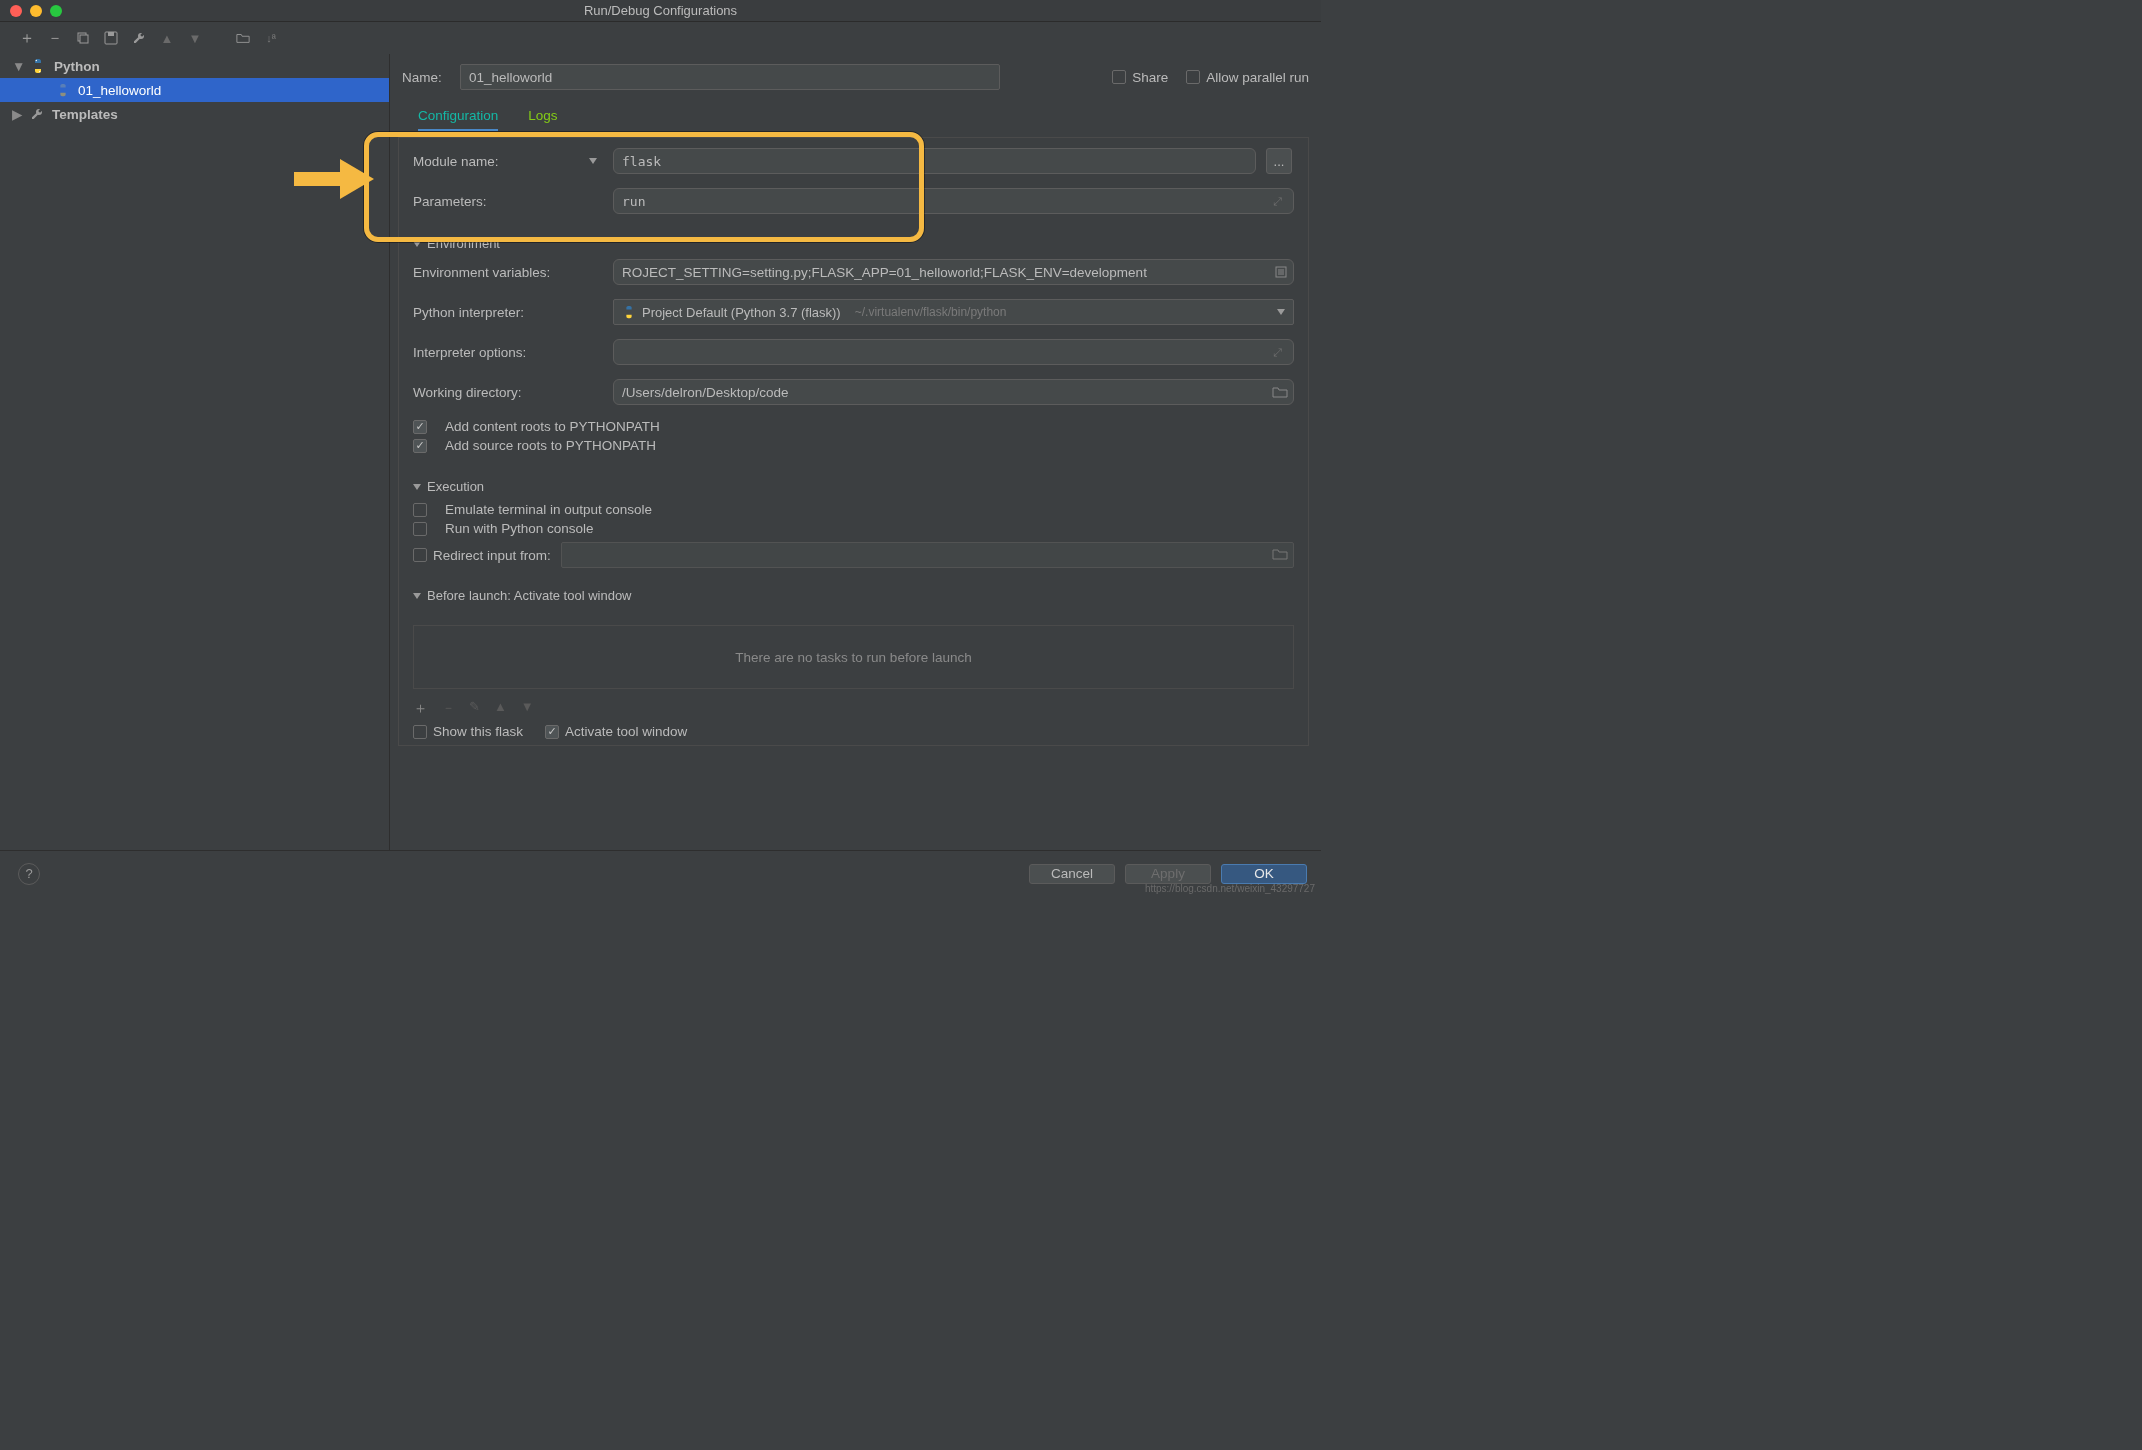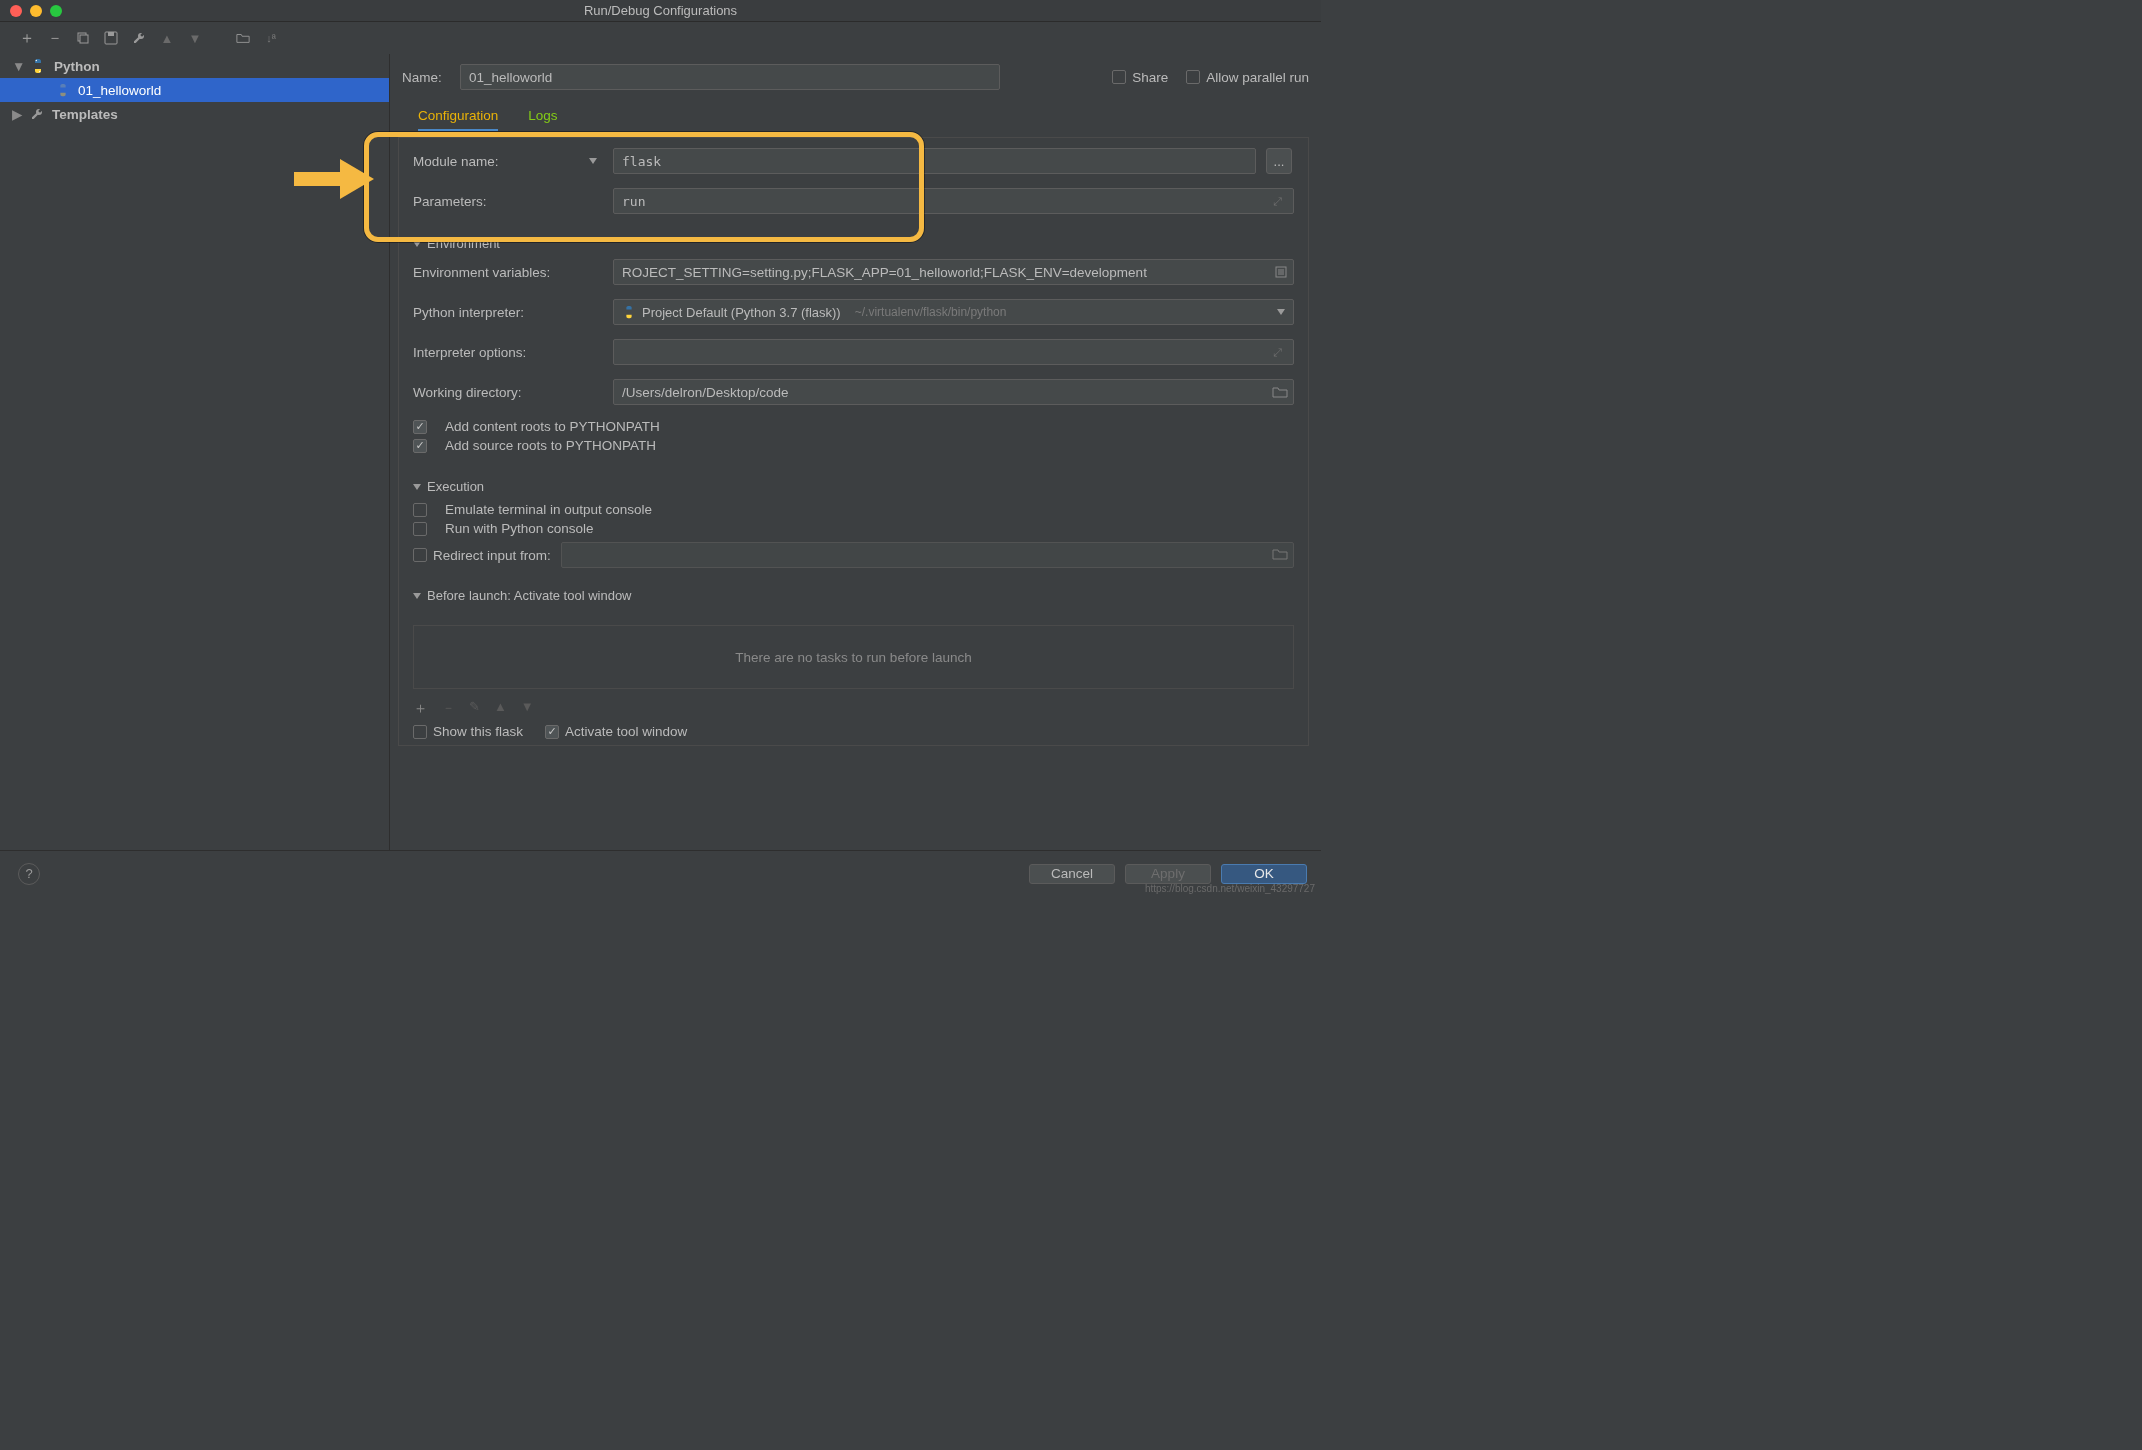--- a/index.html
+++ b/index.html
@@ -53,28 +53,28 @@
   .name-row .label { width:58px; margin-left:4px;}
   .name-row .input { flex: 0 0 540px; }
   .name-row .spacer { flex:1; }
   .chk { display:flex; align-items:center; gap:6px; color:#bbbbbb; font-size:13.5px; }
   .chk .box { width:14px; height:14px; border:1px solid #6a6a6a; border-radius:2px; display:inline-flex; align-items:center; justify-content:center; background:#3c3f41;}
   .chk.checked .box { background:#4f5456; }
   .chk.checked .box::after { content:"✓"; color:#c7c7c7; font-size:11px; line-height:1;}
   
   .tabs { display:flex; gap:30px; padding-left:20px; border-bottom:0; }
   .tab { color:#84cc16; font-size:13.5px; padding:4px 0 6px 0; }
-  .tab.active { border-bottom:2px solid #4a88c7; color:#eab308;}
+  .tab.active { border-bottom:2px solid #4a88c7; color:#14b8a6;}
   .panel {
     background:#3c3f41; border:1px solid #4a4a4a; margin-top:6px; padding:0; position:relative;
   }
   .section { padding:10px 14px 6px 14px; }
   .grid { display:grid; grid-template-columns: 190px 1fr 28px; column-gap:10px; row-gap:14px; align-items:center;}
   .grid .c2 { display:flex; align-items:center;}
-  .grid .c2 .input { flex:1; }
+  .grid .c2 .input { flex:1;border-radius:6px; }
   .small-btn {
     background:#4b4f50; border:1px solid #5e5e5e; height:26px; width:26px;
     display:flex; align-items:center; justify-content:center; border-radius:3px; color:#bbb;
   }
   .section-hdr { display:flex; align-items:center; gap:6px; color:#bbbbbb; margin:6px 0 8px 0; font-size:13px;}
   .tri-down { width:0;height:0;border-left:4px solid transparent;border-right:4px solid transparent;border-top:6px solid #9a9a9a;}
   .expand-ic { color:#6e6e6e; font-size:11px; padding-right:6px;}
   .interp-row { display:flex; align-items:center; background:#45494a; border:1px solid #5c5c5c; height:26px; padding:0 8px; border-radius:2px;}
   .interp-row .pyico { margin-right:6px; font-size:13px;}
   .interp-row .caret { margin-left:auto; }

